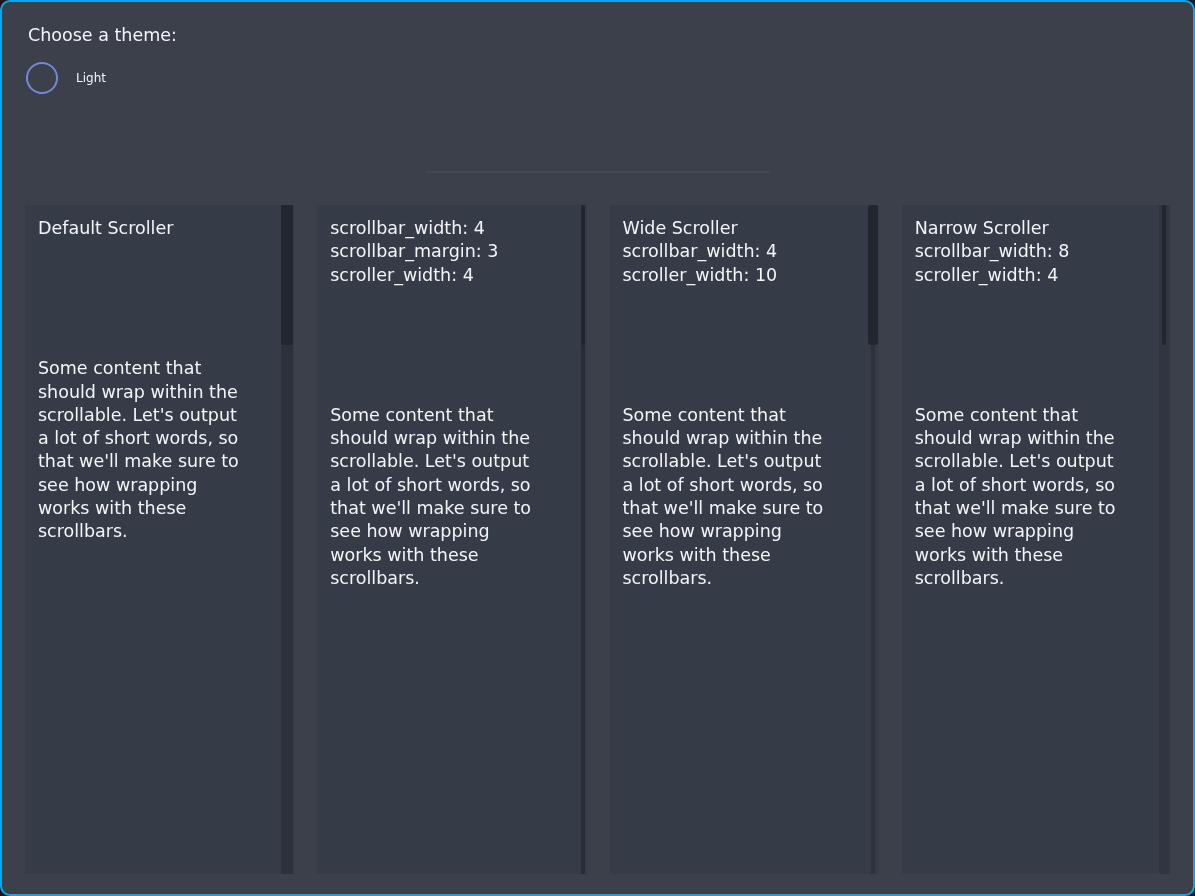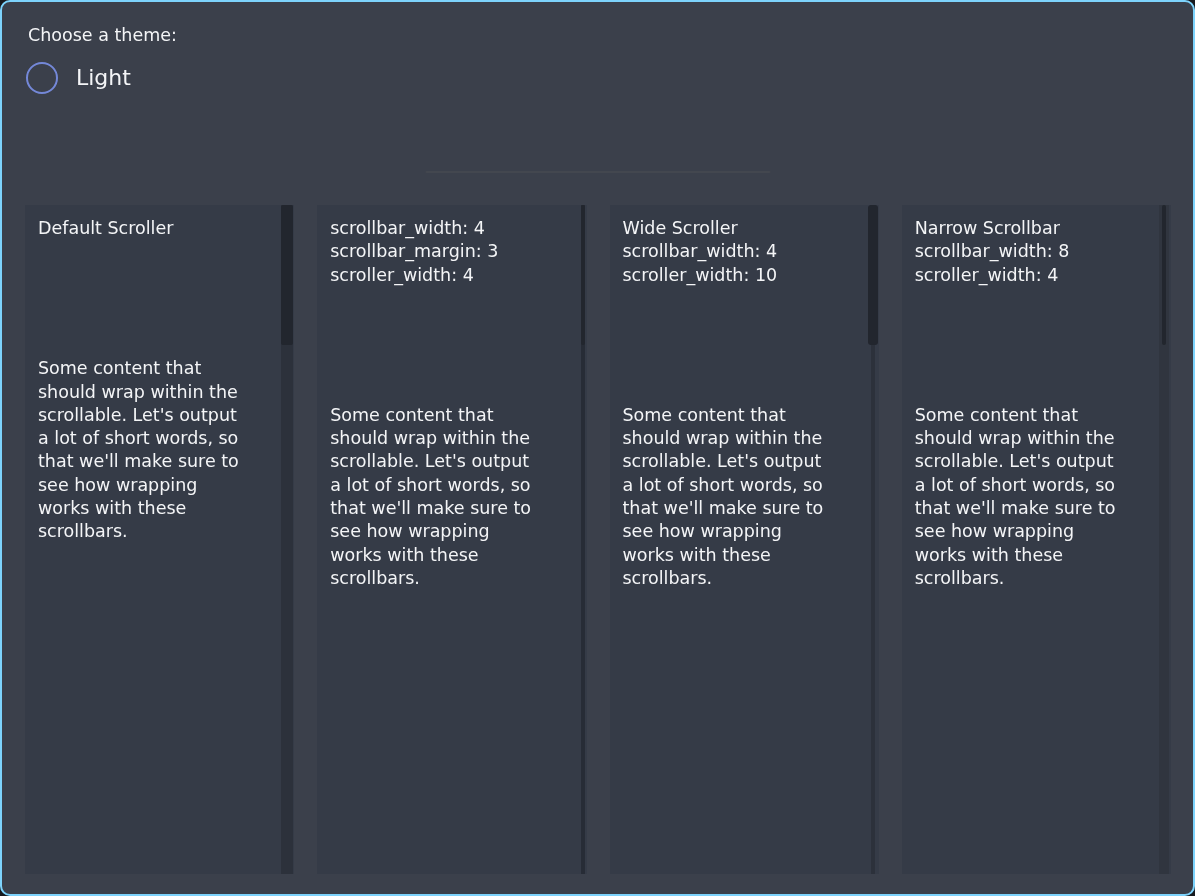--- a/index.html
+++ b/index.html
@@ -7,21 +7,21 @@
     padding: 0;
     background: #17191d;
     font-family: "DejaVu Sans", "Liberation Sans", sans-serif;
   }
   .page {
     position: relative;
     width: 1195px;
     height: 896px;
     box-sizing: border-box;
     background: #3b404b;
-    border: 2px solid #7dd3fc;
+    border: 2px solid #0ea5e9;
     border-radius: 10px;
     overflow: hidden;
     color: #f4f5f7;
   }
 
   
   .theme-chooser {
     position: absolute;
     top: 22px;
     left: 26px;
@@ -53,21 +53,21 @@
   .radio .dot {
     width: 17px;
     height: 17px;
     border-radius: 50%;
     background: #6d84d8;
     display: none;
   }
   .radio.selected .dot { display: block; }
   .radio-label {
     margin-left: 18px;
-    font-size: 22px;
+    font-size: 12px;
     color: #f4f5f7;
   }
 
   
   .divider {
     position: absolute;
     top: 169px;
     left: 50%;
     transform: translateX(-50%);
     width: 345px;
@@ -197,21 +197,21 @@
 that we'll make sure to
 see how wrapping
 works with these
 scrollbars.</div>
       <div class="sb-track"></div>
       <div class="sb-thumb"></div>
     </div>
 
     <div class="panel p4">
       <div class="panel-header">
-        <div class="panel-title">Narrow Scrollbar</div>
+        <div class="panel-title">Narrow Scroller</div>
         <div class="panel-params">scrollbar_width: 8
 scroller_width: 4</div>
       </div>
       <div class="panel-body">Some content that
 should wrap within the
 scrollable. Let's output
 a lot of short words, so
 that we'll make sure to
 see how wrapping
 works with these

